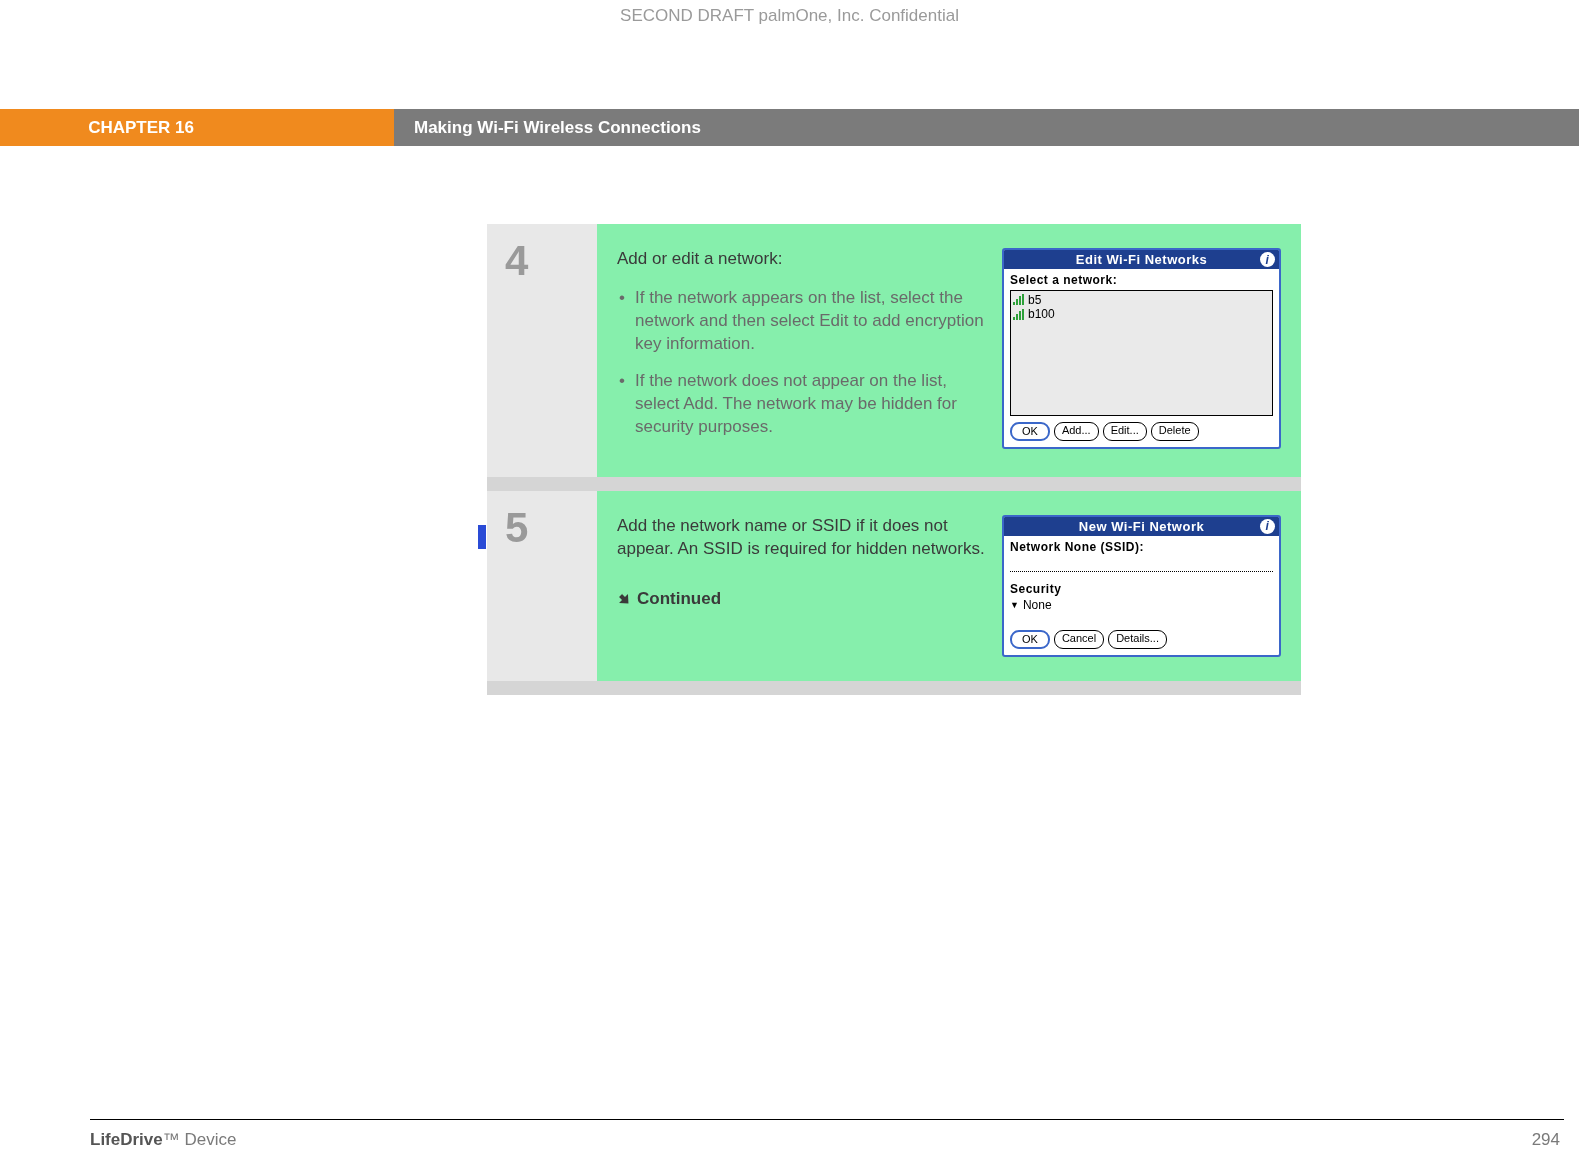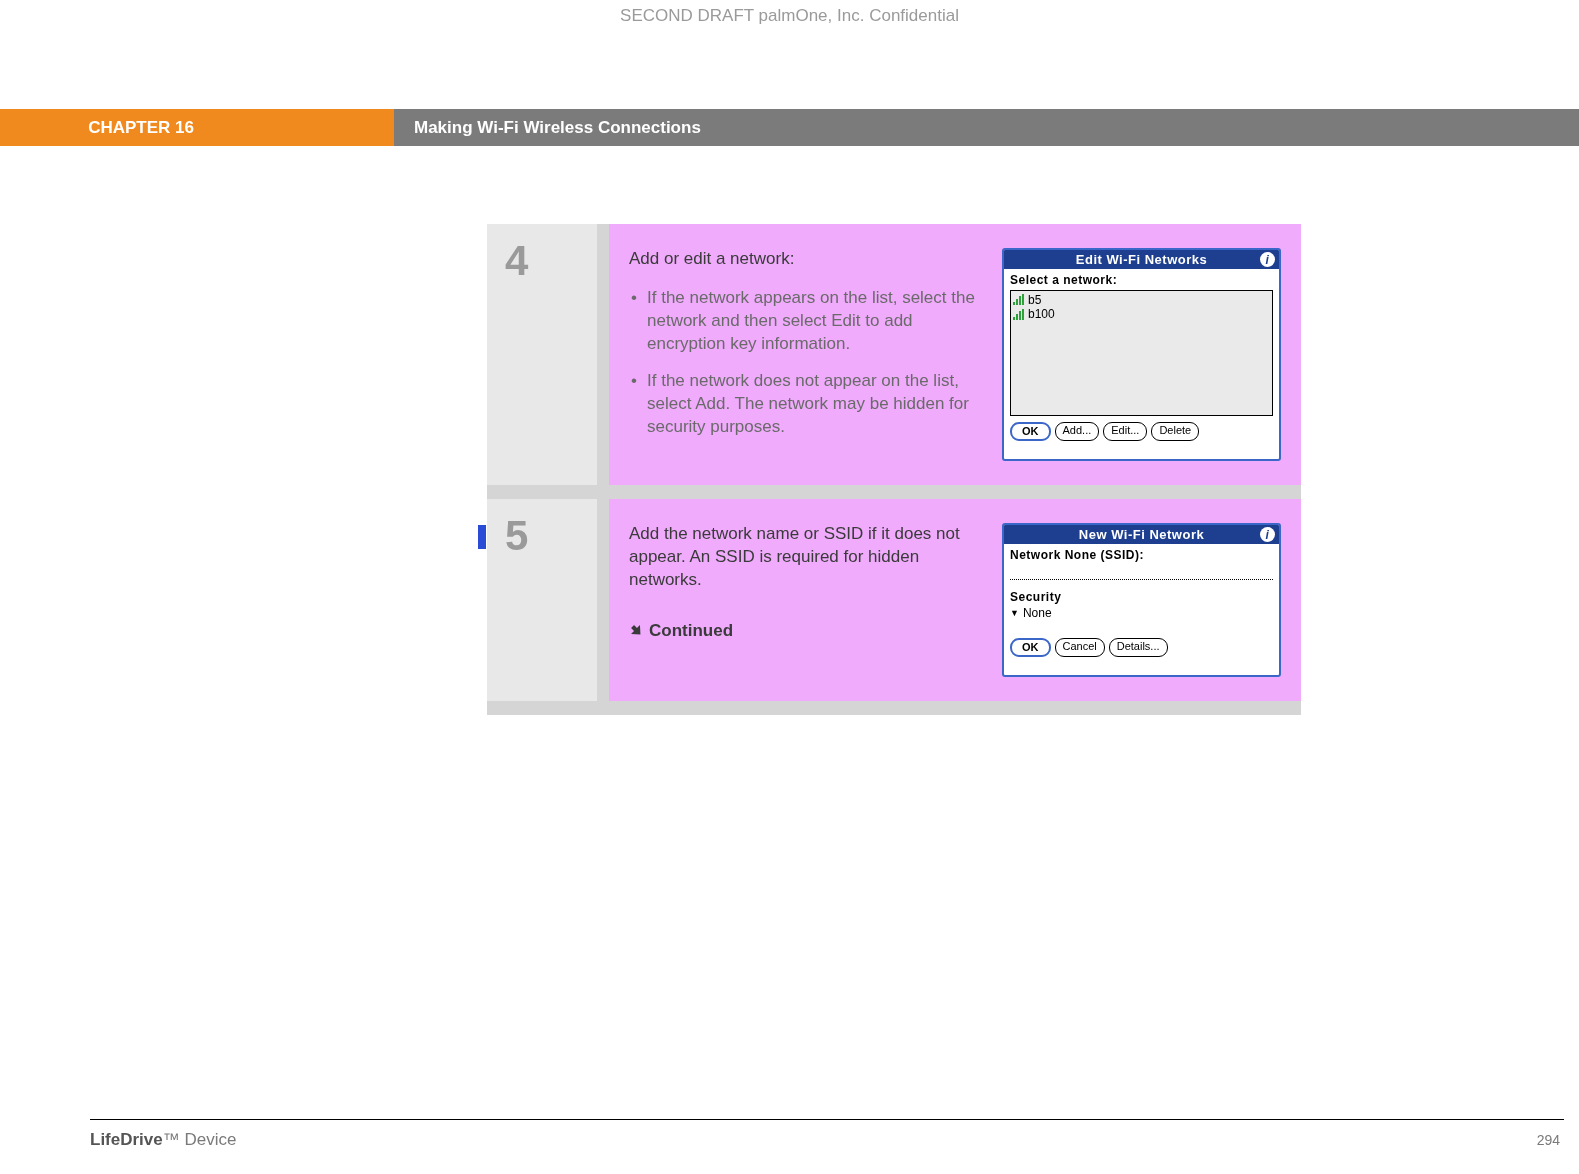--- a/index.html
+++ b/index.html
@@ -82,26 +82,25 @@
     box-sizing: border-box;
   }
   .step-num {
     font-size: 42px;
     font-weight: bold;
     color: #9a9a9a;
     line-height: 1;
   }
   .step-body {
     flex: 1;
-    background: #f0abfc;
+    background: #86efac;
     padding: 24px 20px 24px 20px;
     box-sizing: border-box;
     display: flex;
     gap: 14px;
-    margin-left: 12px;
   }
   .step-text {
     flex: 1;
     font-size: 17px;
     color: #3a3a3a;
     line-height: 1.35;
   }
   .step-text .intro { margin-bottom: 16px; }
   .step-text ul {
     margin: 0;
@@ -168,21 +167,21 @@
     color: #1e3f8f;
     border-radius: 50%;
     display: flex;
     align-items: center;
     justify-content: center;
     font-size: 12px;
     font-weight: bold;
     font-style: italic;
   }
   .palm-body {
-    padding: 4px 6px 18px 6px;
+    padding: 4px 6px 6px 6px;
     font-size: 12px;
   }
   .palm-label {
     font-weight: bold;
     font-size: 12px;
     margin-bottom: 3px;
     letter-spacing: 0.5px;
   }
   .palm-listbox {
     border: 1px solid #000;
@@ -219,21 +218,21 @@
     border: 1px solid #000;
     border-radius: 9px;
     background: #fff;
     font-size: 11px;
     padding: 0px 7px;
     line-height: 15px;
     cursor: default;
   }
   .palm-btn.primary {
     border: 2px solid #3b67c9;
-    font-weight: bold;
+    font-weight: normal;
     padding: 0 10px;
   }
   .palm-input-line {
     border-bottom: 1px dotted #000;
     height: 14px;
     margin-bottom: 10px;
   }
   .palm-section-label {
     font-weight: bold;
     font-size: 12px;
@@ -270,21 +269,21 @@
   }
   .footer .device {
     font-size: 17px;
     color: #7a7a7a;
   }
   .footer .device b {
     color: #555;
     font-weight: bold;
   }
   .footer .pagenum {
-    font-size: 14px;
+    font-size: 17px;
     color: #7a7a7a;
   }
 </style>
 </head>
 <body>
 
 <div class="confidential">SECOND DRAFT palmOne, Inc.  Confidential</div>
 
 <div class="header-bar">
   <div class="chapter-block">

